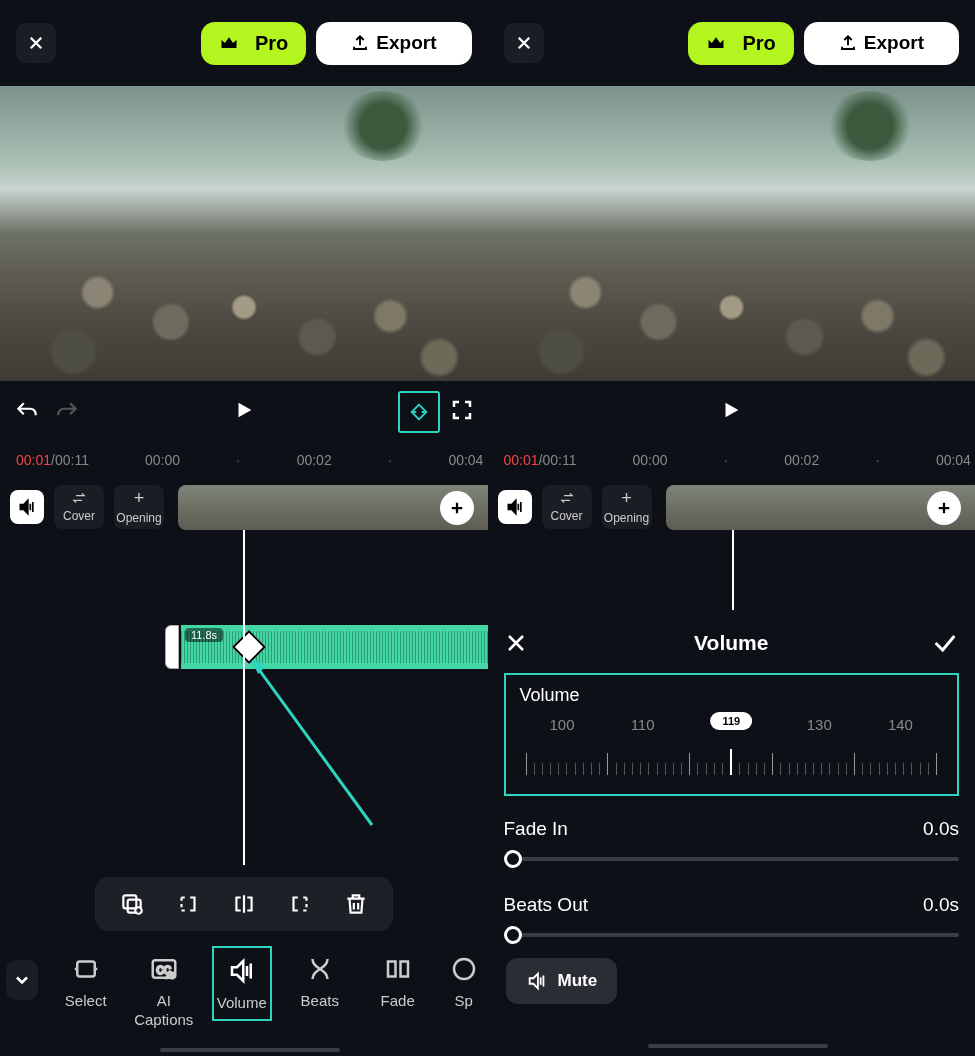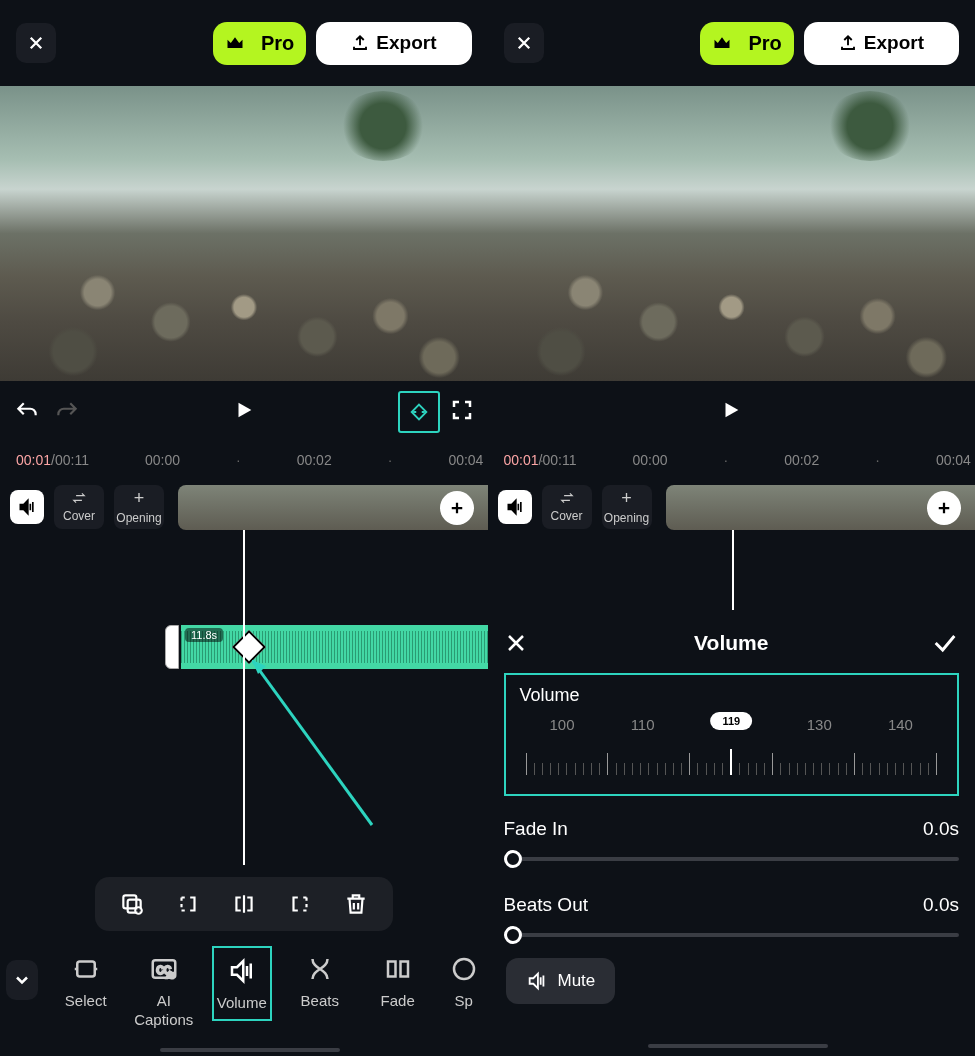--- a/index.html
+++ b/index.html
@@ -3,36 +3,36 @@
 <meta charset="utf-8">
 <style>
 *{margin:0;padding:0;box-sizing:border-box;font-family:-apple-system,BlinkMacSystemFont,sans-serif}
 body{background:#0d1117;color:#fff;width:975px;height:1056px;overflow:hidden;position:relative}
 .screenshot{position:absolute;top:0;height:100%;width:487.5px}
 .left{left:0}.right{right:0}
 .topbar{display:flex;align-items:center;justify-content:space-between;padding:14px 16px;height:86px}
 .close-btn{width:40px;height:40px;border-radius:10px;background:#1a1d24;display:flex;align-items:center;justify-content:center;cursor:pointer}
 .close-btn svg{width:18px;height:18px}
 .topbar-right{display:flex;gap:10px}
-.pro-btn{background:#b4f520;color:#000;font-weight:700;font-size:20px;padding:10px 12px;border-radius:14px;display:flex;align-items:center;gap:16px}
+.pro-btn{background:#b4f520;color:#000;font-weight:700;font-size:20px;padding:10px 18px;border-radius:14px;display:flex;align-items:center;gap:16px}
 .export-btn{background:#fff;color:#000;font-weight:600;font-size:19px;padding:10px 35px;border-radius:14px;display:flex;align-items:center;gap:7px}
 .preview{height:295px;width:100%;position:relative;background:linear-gradient(to bottom,#7a9289 0%,#a6beb2 25%,#c8d4cf 35%,#6c7166 50%,#5d5a4f 65%,#4e4a42 80%,#3e3b35 100%)}
 .preview::after{content:'';position:absolute;inset:0;background:radial-gradient(circle at 20% 70%,#8a8574 3%,transparent 4%),radial-gradient(circle at 35% 80%,#6d6b5d 4%,transparent 5%),radial-gradient(circle at 50% 75%,#a29a85 3%,transparent 4%),radial-gradient(circle at 65% 85%,#5c5a4e 4%,transparent 5%),radial-gradient(circle at 80% 78%,#7e7867 3%,transparent 4%),radial-gradient(circle at 15% 90%,#4f4e44 4%,transparent 5%),radial-gradient(circle at 90% 92%,#6e6a5a 3%,transparent 4%)}
 .preview .tree{position:absolute;top:5px;right:60px;width:90px;height:70px;background:radial-gradient(circle,#3d5a3f 40%,transparent 70%);border-radius:50%}
 .ctrlbar{height:62px;display:flex;align-items:center;justify-content:space-between;padding:0 14px;position:relative}
 .undo-redo{display:flex;gap:14px}
 .undo-redo svg{width:26px;height:26px}
 .play-btn{position:absolute;left:50%;transform:translateX(-50%);cursor:pointer}
 .play-btn svg{width:22px;height:22px;fill:#fff}
 .ctrl-right{display:flex;gap:10px;align-items:center}
 .kf-btn{width:42px;height:42px;border:2px solid #2dd4bf;display:flex;align-items:center;justify-content:center;border-radius:3px}
 .kf-btn svg{width:22px;height:22px}
 .fs-btn svg{width:24px;height:24px}
 .timebar{display:flex;align-items:center;padding:0 16px;height:34px;font-size:14px;color:#888;gap:56px}
-.ct{color:#fca5a5}
+.ct{color:#ef4444}
 .dot{color:#666}
 .tracks{position:relative;height:75px}
 .track-left{display:flex;gap:10px;align-items:center;position:absolute;left:10px;top:8px}
 .audio-btn{width:34px;height:34px;background:#fff;border-radius:8px;display:flex;align-items:center;justify-content:center}
 .audio-btn svg{width:20px;height:20px}
 .cover-btn,.opening-btn{display:flex;flex-direction:column;align-items:center;justify-content:center;gap:4px;font-size:12px;color:#ccc;width:50px;height:44px;background:#1a1d24;border-radius:8px}
 .clip{position:absolute;left:178px;top:8px;height:45px;right:0;background:linear-gradient(to bottom,#7e8478,#5e5c52);border-radius:8px 0 0 8px;overflow:hidden}
 .add-clip{position:absolute;right:14px;top:14px;width:34px;height:34px;background:#fff;border-radius:50%;display:flex;align-items:center;justify-content:center}
 .add-clip svg{width:18px;height:18px}
 .playhead{position:absolute;top:0;width:2px;background:#fff;z-index:5}
@@ -63,21 +63,21 @@
 .tick-labels{display:flex;justify-content:space-between;padding:0 30px;font-size:15px;color:#888}
 .tick-current{position:absolute;left:50%;top:-4px;transform:translateX(-50%);background:#fff;color:#000;font-weight:700;font-size:11px;padding:3px 12px;border-radius:10px}
 .ticks{position:relative;height:26px;margin-top:16px;display:flex;align-items:flex-end;justify-content:space-between;padding:0 6px}
 .tick{width:1px;background:#555;height:12px}
 .tick.major{height:22px;background:#999}
 .tick.center{background:#fff;height:26px;width:2px}
 .fade-row{display:flex;justify-content:space-between;align-items:center;margin-top:22px;font-size:19px}
 .fade-slider{position:relative;height:26px;margin-top:6px}
 .fade-track{position:absolute;top:11px;left:0;right:0;height:4px;background:#3a3d44;border-radius:2px}
 .fade-handle{position:absolute;left:0;top:4px;width:18px;height:18px;border:3px solid #fff;border-radius:50%;background:#0d1117}
-.mute-btn{position:absolute;bottom:52px;left:18px;background:#2a2d34;padding:12px 20px;border-radius:12px;display:flex;align-items:center;gap:10px;font-size:17px;font-weight:400}
+.mute-btn{position:absolute;bottom:52px;left:18px;background:#2a2d34;padding:12px 20px;border-radius:12px;display:flex;align-items:center;gap:10px;font-size:17px;font-weight:700}
 .right .scroll-hint{left:160px;width:180px}
 </style>
 </head>
 <body>
 
 <div class="screenshot left">
   <div class="topbar">
     <div class="close-btn">
       <svg viewBox="0 0 24 24" fill="none" stroke="#fff" stroke-width="3">
           <path d="M5 5l14 14M19 5L5 19"></path>

